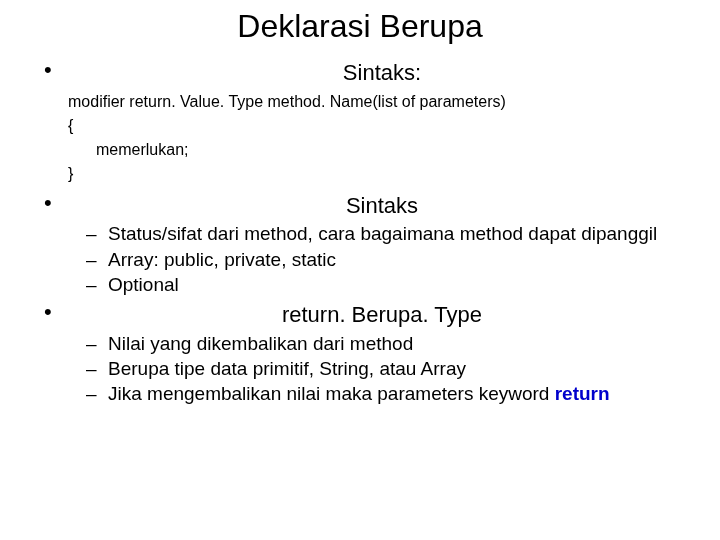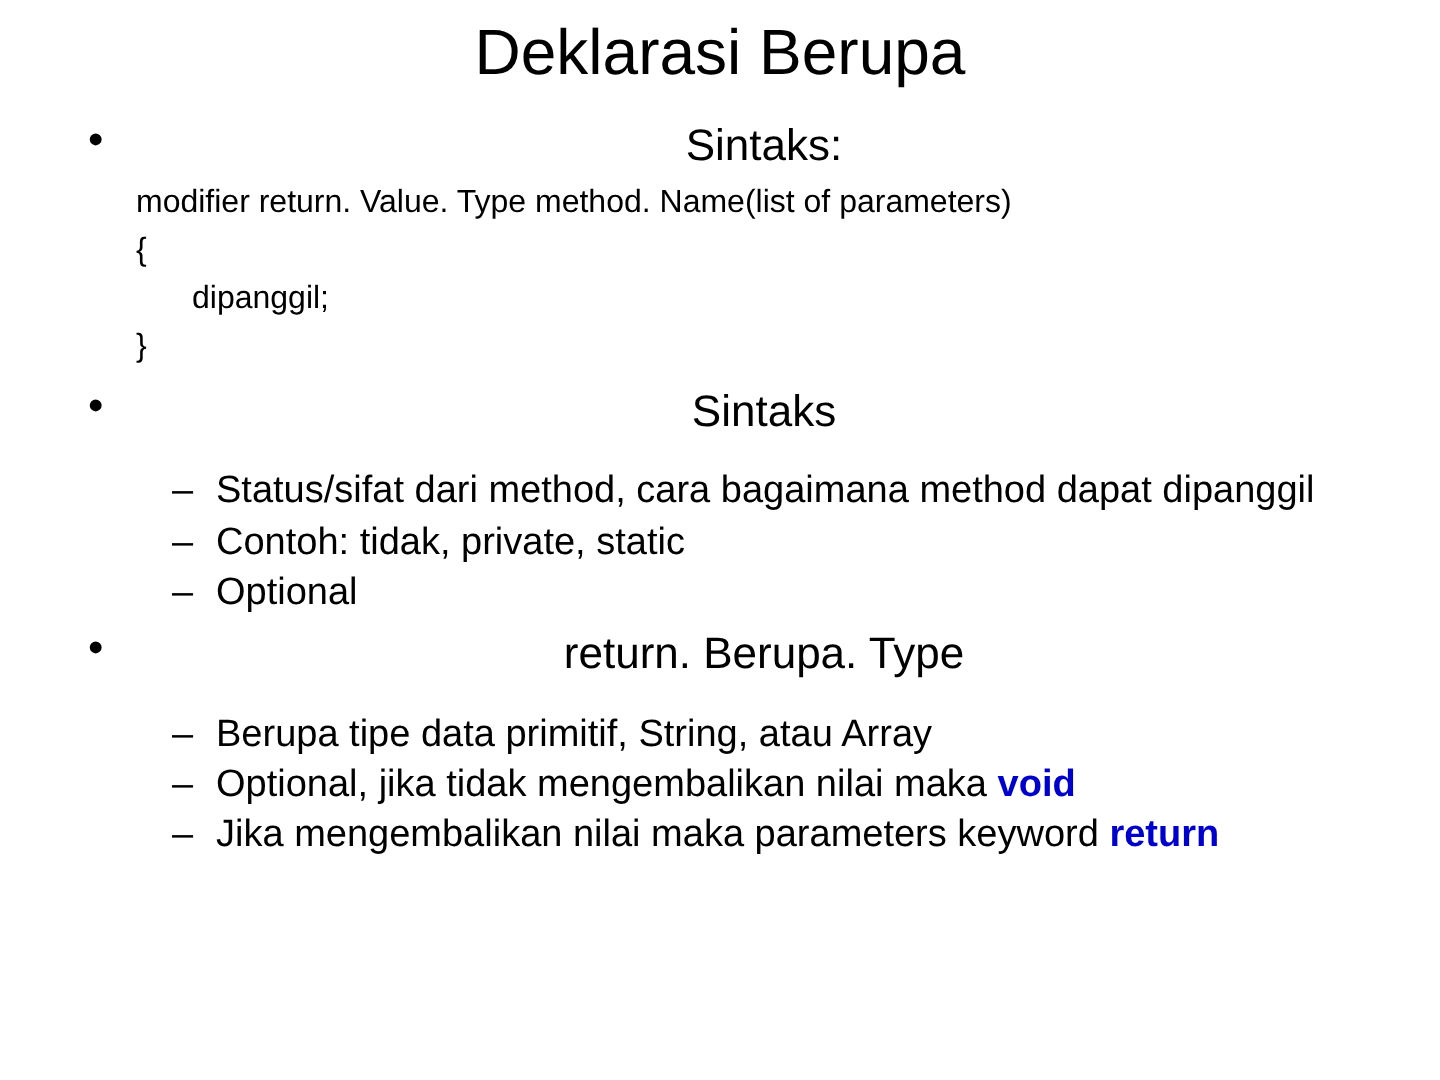--- a/index.html
+++ b/index.html
@@ -54,21 +54,21 @@
     line-height: 1.5;
   }
   .stmt {
     font-size: 16px;
     padding-left: 28px;
     line-height: 1.5;
   }
   ul.sub {
     list-style: none;
     padding-left: 18px;
-    margin-top: 14px;
+    margin-top: 2px;
   }
   ul.sub > li {
     position: relative;
     padding-left: 22px;
     font-size: 19px;
     line-height: 1.28;
     margin-bottom: 1px;
   }
   ul.sub > li::before {
     content: "–";
@@ -84,36 +84,36 @@
 
 <h1 class="title">Deklarasi Berupa</h1>
 
 <ul class="top">
 
   <li>
     <div class="section-head">Sintaks:</div>
     <div class="syntax-block">
       <div class="syntax-line">modifier return. Value. Type method. Name(list of parameters)</div>
       <div class="brace">{</div>
-      <div class="stmt">dipanggil;</div>
+      <div class="stmt">memerlukan;</div>
       <div class="brace">}</div>
     </div>
   </li>
 
   <li>
     <div class="section-head">Sintaks</div>
     <ul class="sub">
       <li>Status/sifat dari method, cara bagaimana method dapat dipanggil</li>
-      <li>Contoh: tidak, private, static</li>
+      <li>Array: public, private, static</li>
       <li>Optional</li>
     </ul>
   </li>
 
   <li>
     <div class="section-head">return. Berupa. Type</div>
     <ul class="sub">
+      <li><span>Nilai yang dikembalikan dari method</span></li>
       <li><span>Berupa tipe data primitif, String, atau Array</span></li>
-      <li><span>Optional, jika tidak mengembalikan nilai maka </span><span class="kw-void">void</span><span></span></li>
       <li><span>Jika mengembalikan nilai maka parameters keyword </span><span class="kw-return">return</span><span></span></li>
     </ul>
   </li>
 
 </ul>
 
 </body></html>

